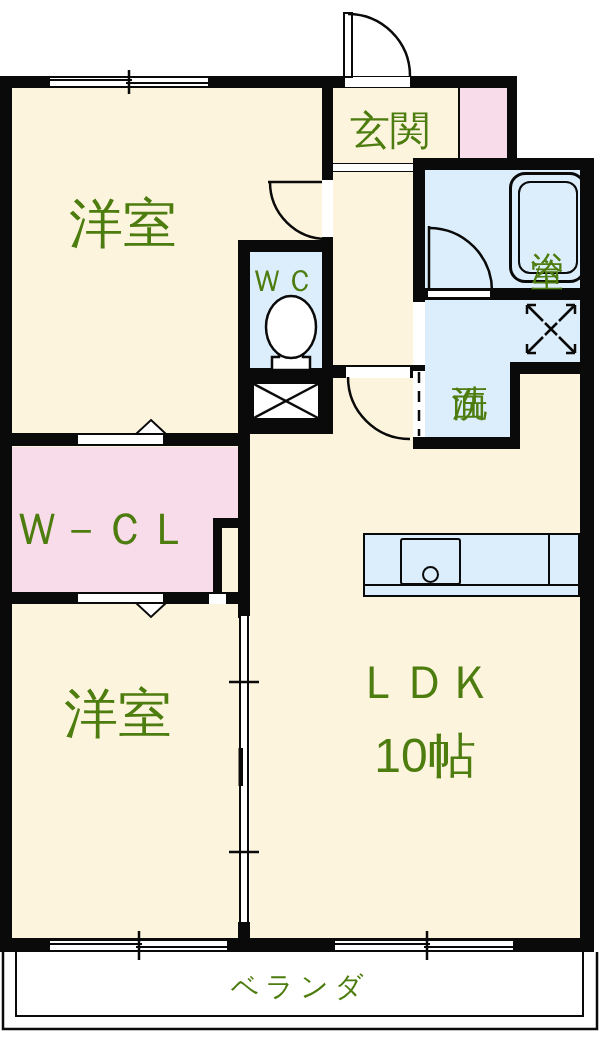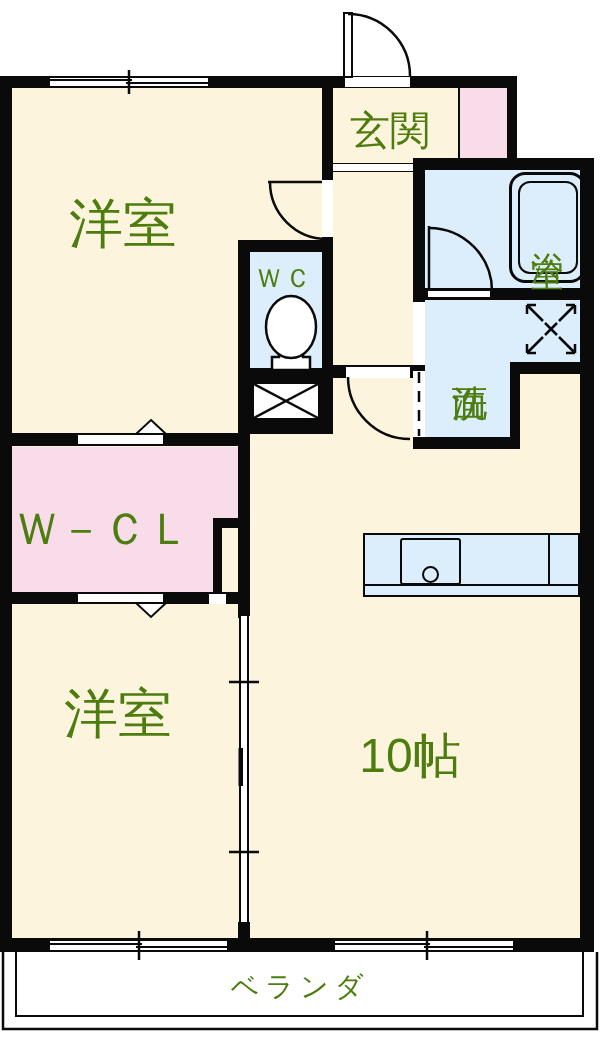--- a/index.html
+++ b/index.html
@@ -134,27 +134,28 @@
     </g>
 
     <path d="M3,952 L3,1029 L597,1029 L597,952" fill="none" stroke="#0a0a0a" stroke-width="2.5"></path>
     <path d="M16,952 L16,1016 L583,1016 L583,952" fill="none" stroke="#0a0a0a" stroke-width="2"></path>
   </svg>
 
   <div class="label" style="left:13px;top:194px;width:220px;font-size:54px;">洋室</div>
 
   <div class="label" style="left:8px;top:684px;width:220px;font-size:54px;">洋室</div>
 
-  <div class="label" style="left:320px;top:730px;width:180px;font-size:48px;text-align:center;">10帖</div>
+  <div class="label" style="left:335px;top:657px;width:180px;font-size:46px;">ＬＤＫ</div>
+  <div class="label" style="left:335px;top:730px;width:180px;font-size:48px;text-align:center;">10帖</div>
 
   <div class="label" style="left:12px;top:505px;width:182px;font-size:44px;">Ｗ－ＣＬ</div>
 
   <div class="label" style="left:330px;top:108px;width:120px;font-size:40px;">玄関</div>
 
-  <div class="label" style="left:248px;top:264px;width:74px;font-size:26px;letter-spacing:3px;">ＷＣ</div>
+  <div class="label" style="left:248px;top:264px;width:74px;font-size:30px;letter-spacing:3px;">ＷＣ</div>
 
   <div class="label vtext" style="left:529px;top:180px;height:100px;font-size:33px;">浴室</div>
 
   <div class="label vtext" style="left:450px;top:308px;height:104px;font-size:36px;">洗面</div>
 
   <div class="label" style="left:150px;top:972px;width:300px;font-size:28px;letter-spacing:6px;">ベランダ</div>
 
 </div>
 
 </body></html>

